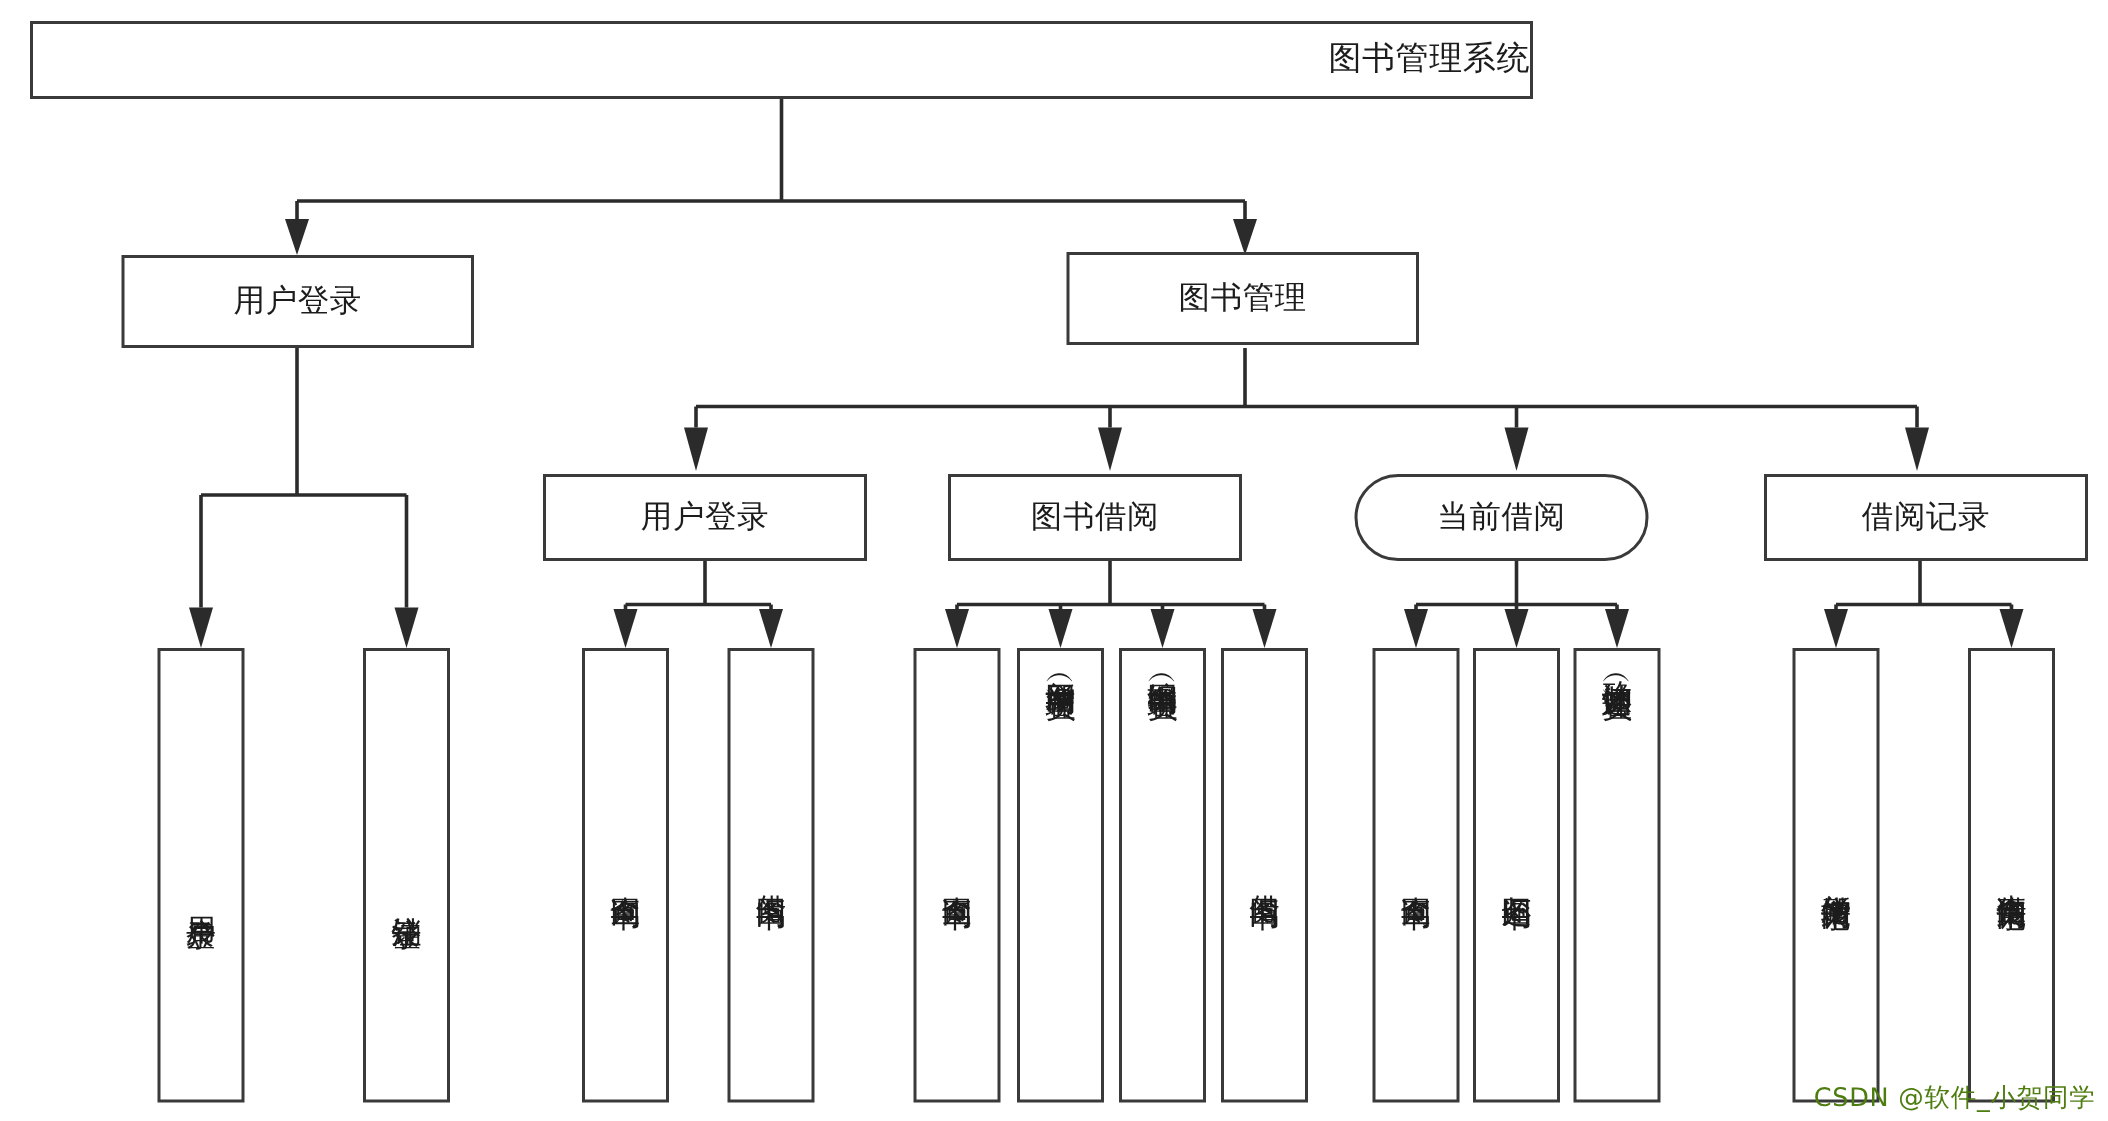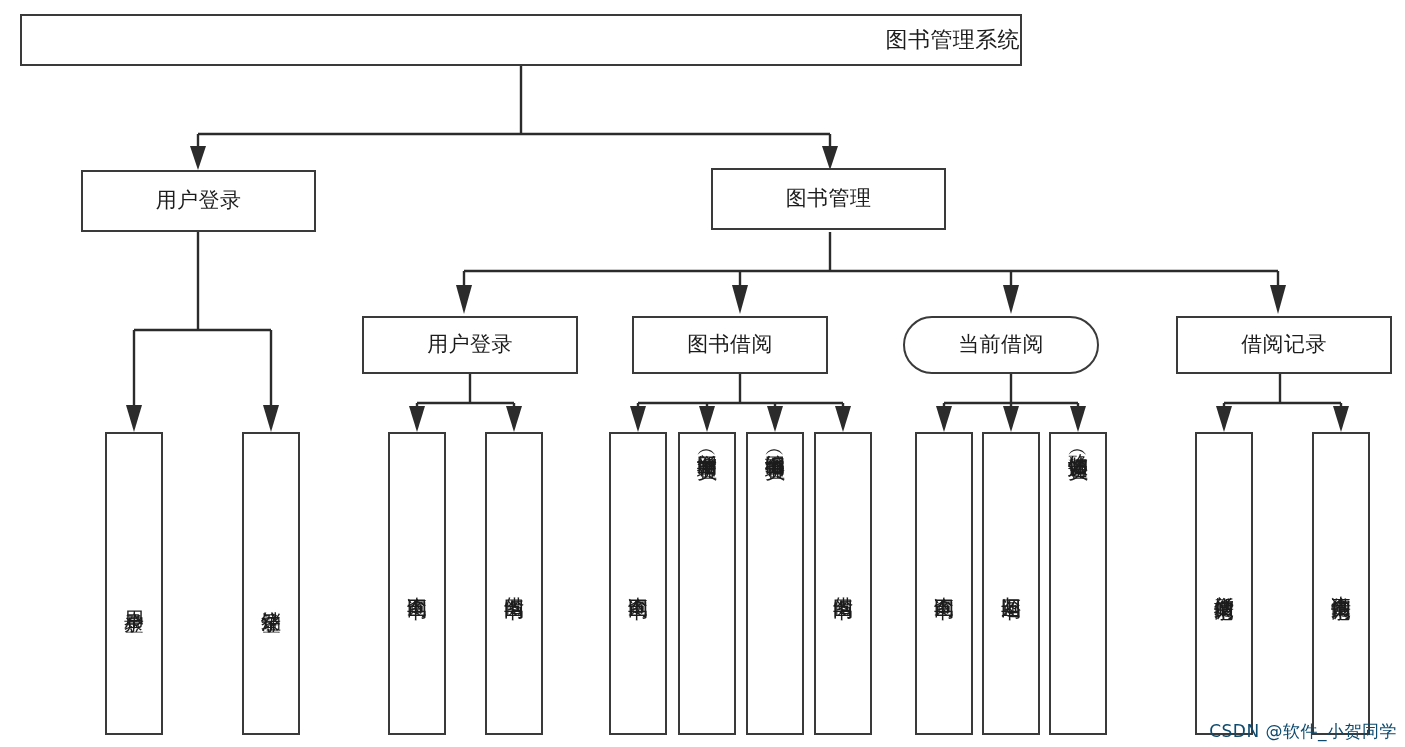--- a/index.html
+++ b/index.html
@@ -82,21 +82,21 @@
   }
   .arrow-head {
     fill: #2b2b2b;
     stroke: none;
   }
   #watermark {
     position: absolute;
     right: 8px;
     bottom: 4px;
     font-size: 17px;
-    color: #0c4a6e;
+    color: #4d7c0f;
     font-family: "DejaVu Sans", "Liberation Sans", sans-serif;
     white-space: nowrap;
     letter-spacing: 0.5px;
   }
 </style>
 </head>
 <body>
 
 <div id="diagram-root">
 

